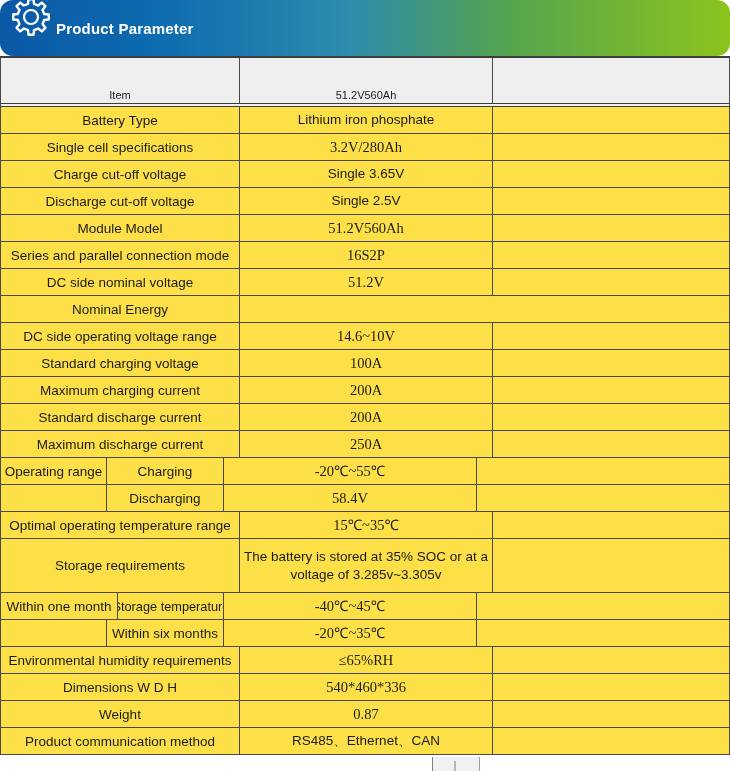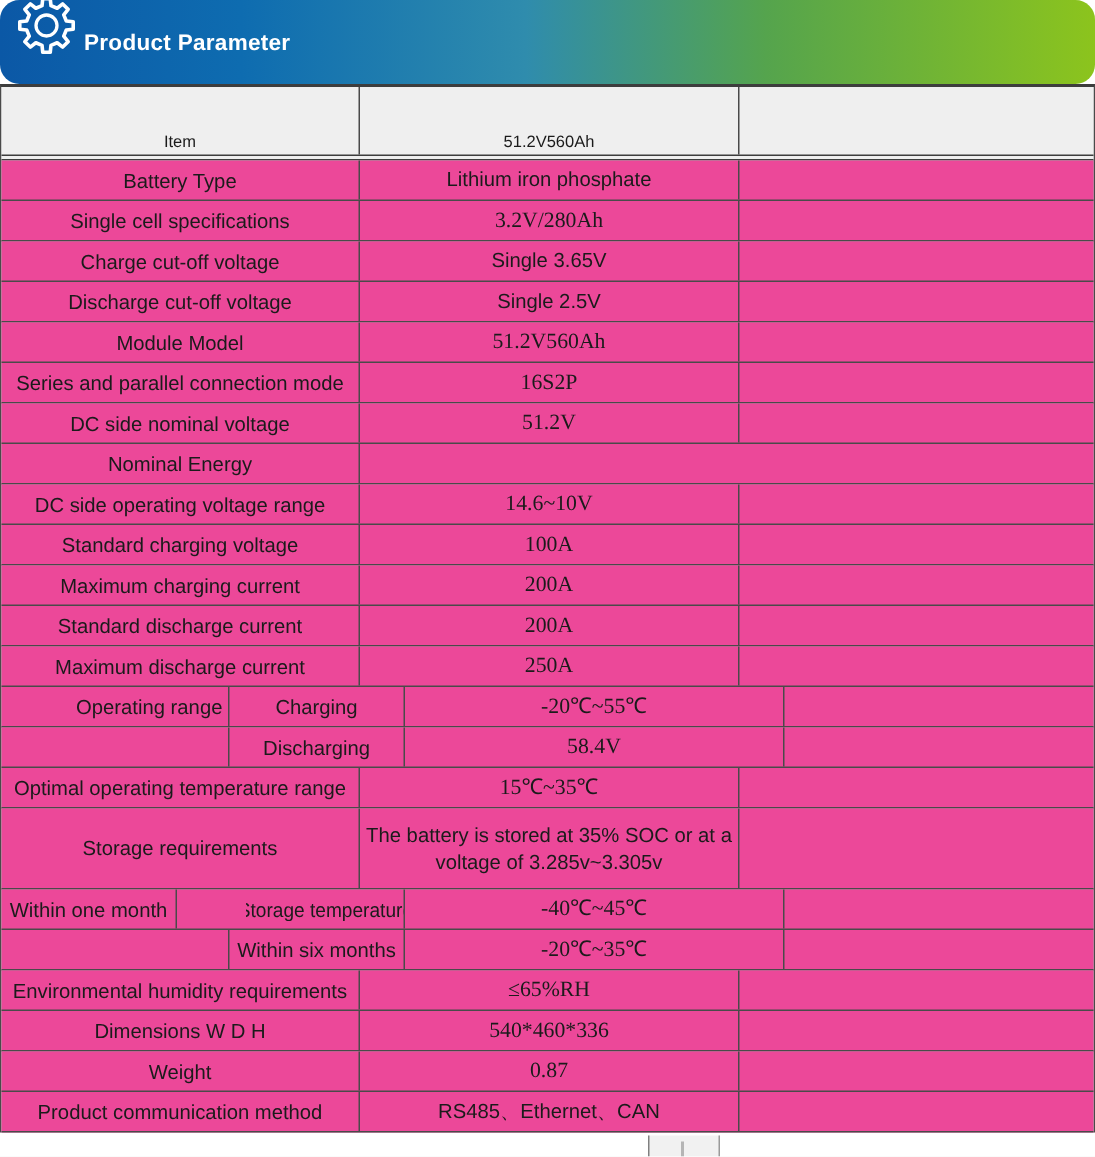--- a/index.html
+++ b/index.html
@@ -15,31 +15,31 @@
   }
   .gear-svg{position:absolute;left:9px;top:-4px;width:44px;height:44px;}
   .banner-title{color:#ffffff;font-weight:bold;font-size:15px;margin-left:56px;letter-spacing:.2px;}
   
   .spec-table{
     border-top:2px solid #3d3d3d;
     border-left:1px solid #4a4a4a;
     border-right:1px solid #4a4a4a;
     background:#f7f7f7;
   }
-  .trow{display:flex;border-bottom:1px solid #4a4a4a;background:#ec4899;height:27px;box-sizing:border-box;}
+  .trow{display:flex;border-bottom:1px solid #4a4a4a;background:#fde047;height:27px;box-sizing:border-box;}
   .trow.tall{height:54px;}
   .thead{display:flex;background:#efefef;border-bottom:4px double #3d3d3d;height:49px;box-sizing:border-box;}
   .cell{
     display:flex;align-items:center;justify-content:center;text-align:center;
     overflow:hidden;border-right:1px solid #4a4a4a;box-sizing:border-box;padding:0 2px;
   }
   .c1{width:239px;}
   .c2{width:253px;}
   .c3{flex:1;border-right:none;}
-  .s1{width:106px;margin-left:46px;}
+  .s1{width:106px;}
   .s2{width:117px;}
   .fit{display:inline-block;white-space:nowrap;font-size:13.5px;}
   .pre{white-space:pre-line;line-height:1.6;font-size:11px;margin-top:48px;}
   .val{font-size:13.5px;line-height:1.3;}
   .val.serif{font-family:Liberation Serif, serif;font-size:14.5px;}
   
   .partial-control{
     position:absolute;left:432px;top:757px;width:46px;height:14px;
     background:#f1f1f1;border-left:1px solid #808080;border-right:1px solid #9a9a9a;
   }

